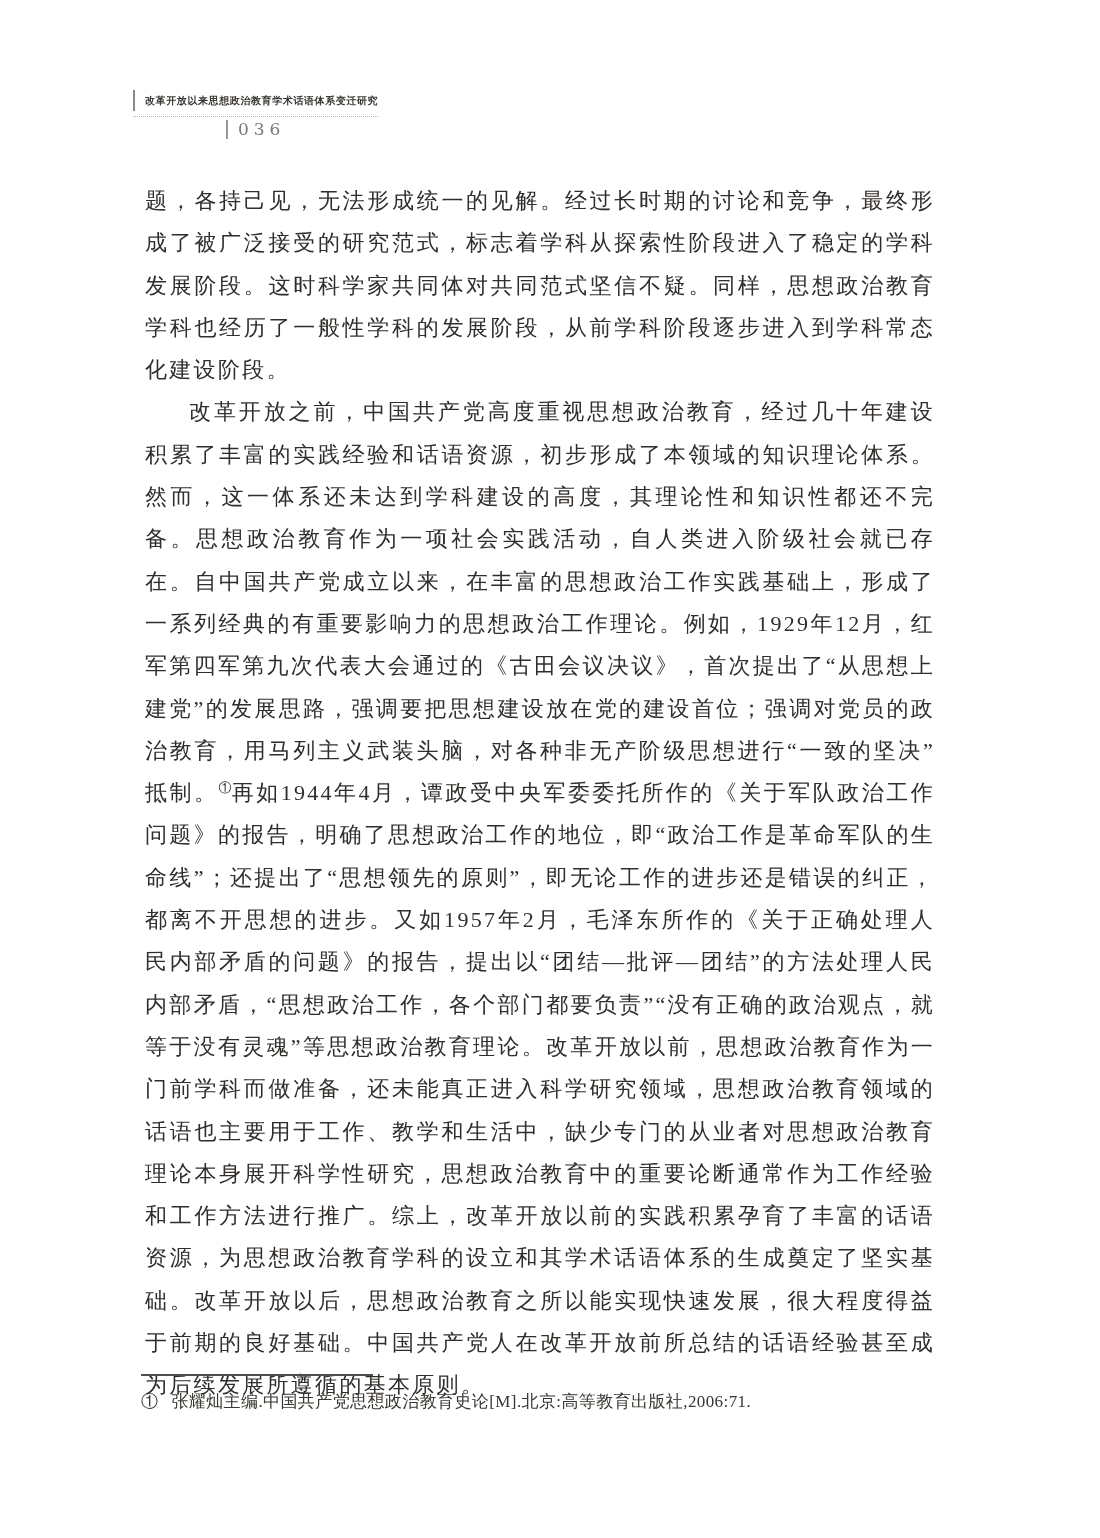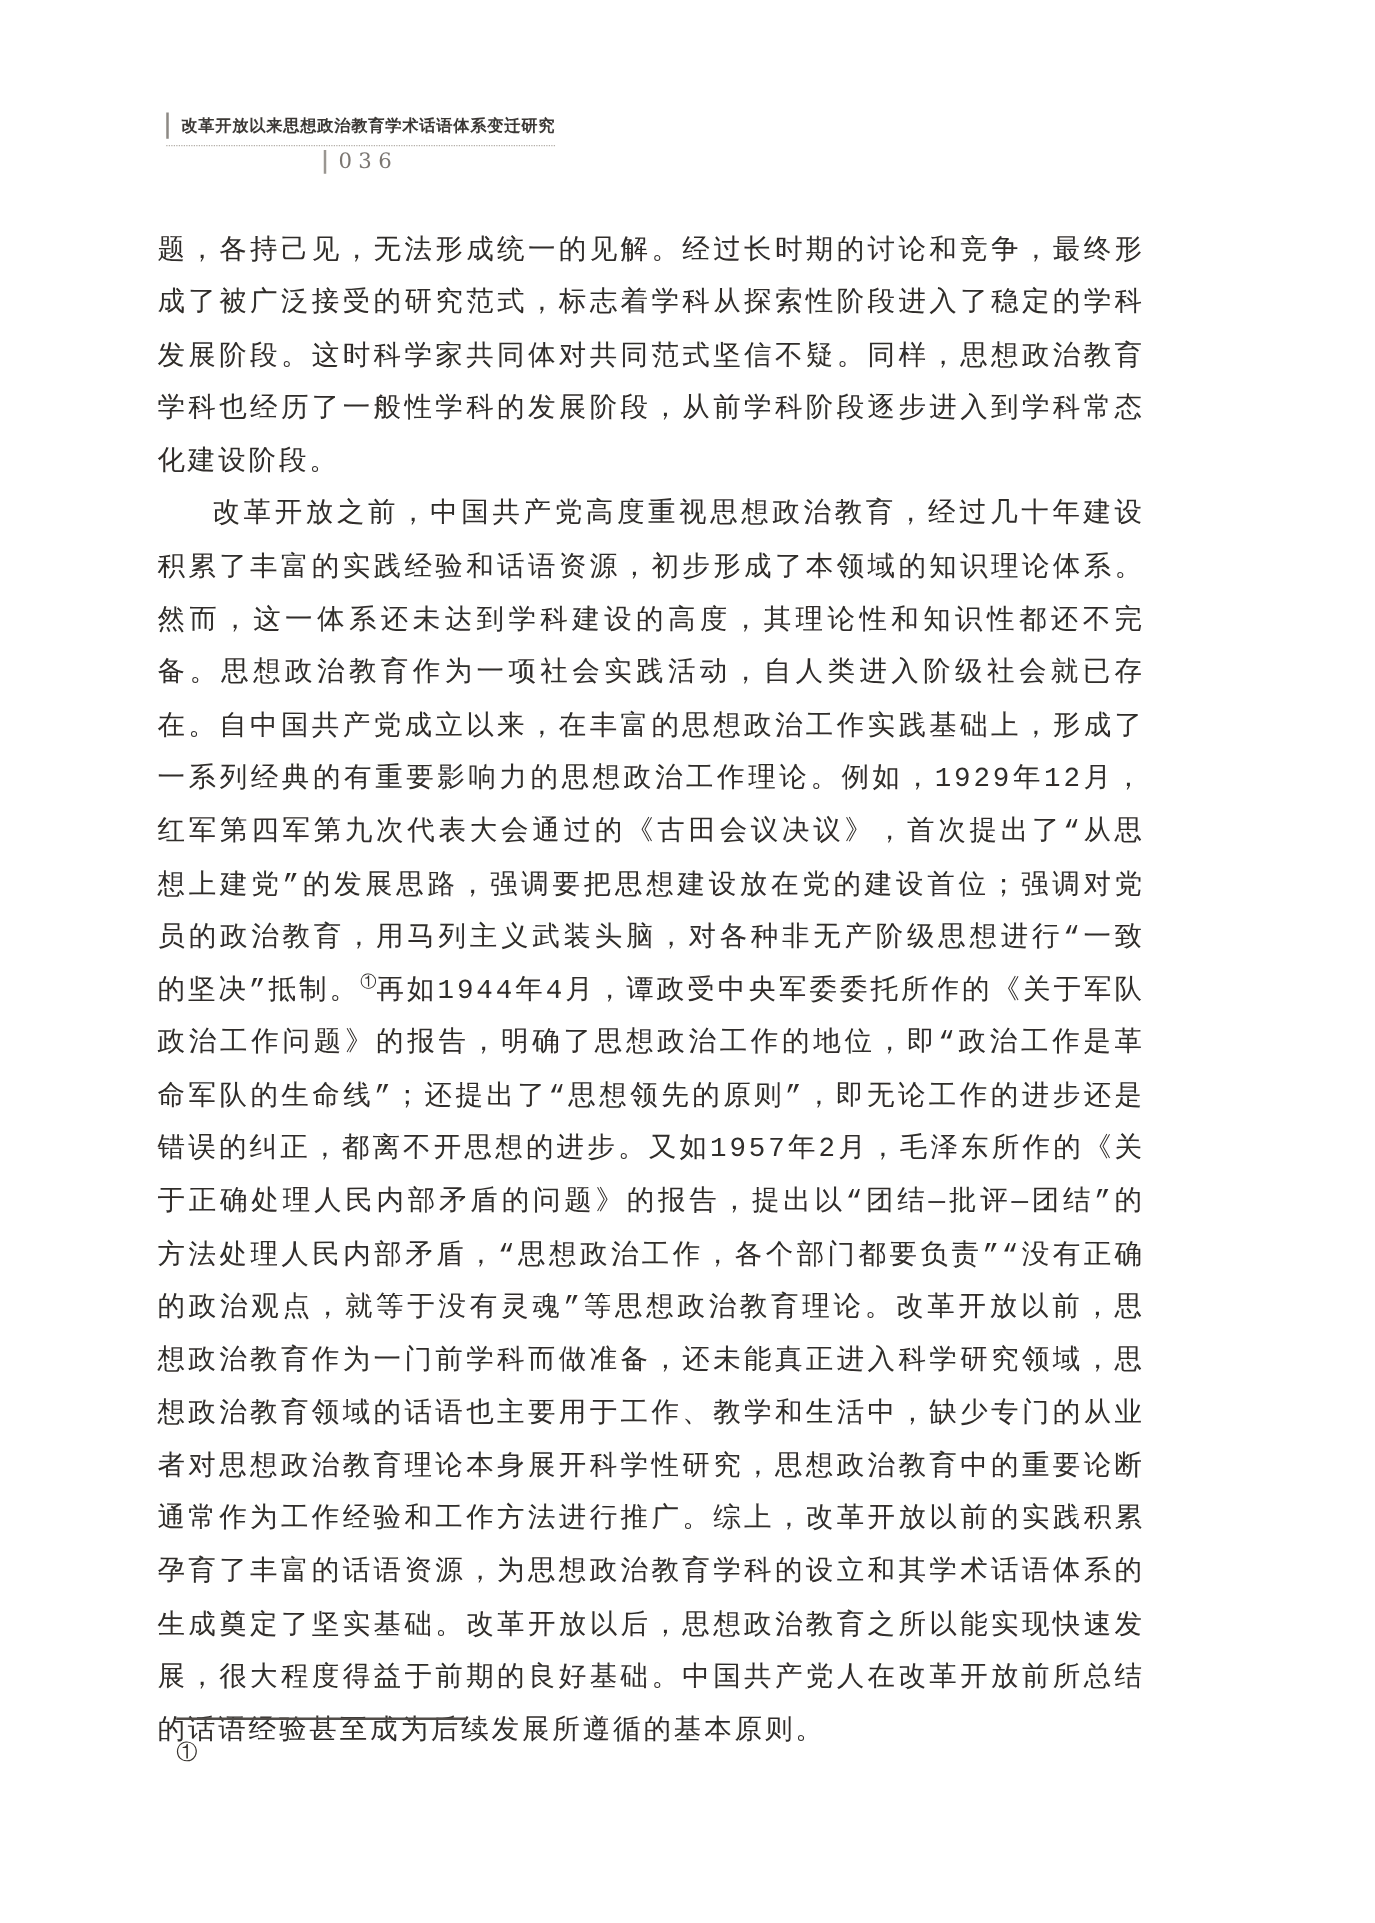--- a/index.html
+++ b/index.html
@@ -33,50 +33,49 @@
     width: 2px;
     height: 21px;
     background: #8d8984;
     margin-right: 10px;
     flex: 0 0 auto;
   }
   .vbar.light { background: #9a9691; height: 19px; }
   .running-title {
     font-family: Liberation Mono, monospace;
     font-weight: bold;
-    font-size: 13px;
+    font-size: 10px;
     letter-spacing: 0.6px;
     color: #3b3835;
     white-space: nowrap;
   }
   .pagenum-row {
     display: flex;
     align-items: center;
     margin-top: 2px;
     justify-content: center;
   }
   .page-number {
     font-family: "DejaVu Serif", serif;
     font-size: 17px;
     letter-spacing: 5px;
     color: #7c7772;
   }
 
   
   .body-text {
     position: absolute;
-    left: 126px;
+    left: 145px;
     top: 180px;
     width: 790px;
     font-size: 22px;
     line-height: 42.3px;
     letter-spacing: 2.3px;
     color: #302d2a;
     text-align: justify;
-    font-family: Liberation Mono, monospace;
   }
   .body-text p {
     margin: 0;
     padding: 0;
   }
   .para.indent { text-indent: 2em; }
   .fn-ref {
     font-size: 13px;
     line-height: 0;
     vertical-align: super;
@@ -128,16 +127,17 @@
 
   <main class="body-text">
     <p class="para">题，各持己见，无法形成统一的见解。经过长时期的讨论和竞争，最终形成了被广泛接受的研究范式，标志着学科从探索性阶段进入了稳定的学科发展阶段。这时科学家共同体对共同范式坚信不疑。同样，思想政治教育学科也经历了一般性学科的发展阶段，从前学科阶段逐步进入到学科常态化建设阶段。</p>
     <p class="para indent"><span>改革开放之前，中国共产党高度重视思想政治教育，经过几十年建设积累了丰富的实践经验和话语资源，初步形成了本领域的知识理论体系。然而，这一体系还未达到学科建设的高度，其理论性和知识性都还不完备。思想政治教育作为一项社会实践活动，自人类进入阶级社会就已存在。自中国共产党成立以来，在丰富的思想政治工作实践基础上，形成了一系列经典的有重要影响力的思想政治工作理论。例如，1929年12月，红军第四军第九次代表大会通过的《古田会议决议》，首次提出了“从思想上建党”的发展思路，强调要把思想建设放在党的建设首位；强调对党员的政治教育，用马列主义武装头脑，对各种非无产阶级思想进行“一致的坚决”抵制。</span><sup class="fn-ref">①</sup><span>再如1944年4月，谭政受中央军委委托所作的《关于军队政治工作问题》的报告，明确了思想政治工作的地位，即“政治工作是革命军队的生命线”；还提出了“思想领先的原则”，即无论工作的进步还是错误的纠正，都离不开思想的进步。又如1957年2月，毛泽东所作的《关于正确处理人民内部矛盾的问题》的报告，提出以“团结—批评—团结”的方法处理人民内部矛盾，“思想政治工作，各个部门都要负责”“没有正确的政治观点，就等于没有灵魂”等思想政治教育理论。改革开放以前，思想政治教育作为一门前学科而做准备，还未能真正进入科学研究领域，思想政治教育领域的话语也主要用于工作、教学和生活中，缺少专门的从业者对思想政治教育理论本身展开科学性研究，思想政治教育中的重要论断通常作为工作经验和工作方法进行推广。综上，改革开放以前的实践积累孕育了丰富的话语资源，为思想政治教育学科的设立和其学术话语体系的生成奠定了坚实基础。改革开放以后，思想政治教育之所以能实现快速发展，很大程度得益于前期的良好基础。中国共产党人在改革开放前所总结的话语经验甚至成为后续发展所遵循的基本原则。</span></p>
   </main>
 
   <footer class="footnote-area">
     <div class="fn-rule"></div>
     <p class="footnote">
       <span class="fn-marker">①</span>
+      <span class="fn-text">张耀灿主编.中国共产党思想政治教育史论[M].北京:高等教育出版社,2006:71.</span>
     </p>
   </footer>
 
 </div>
 
 </body></html>

